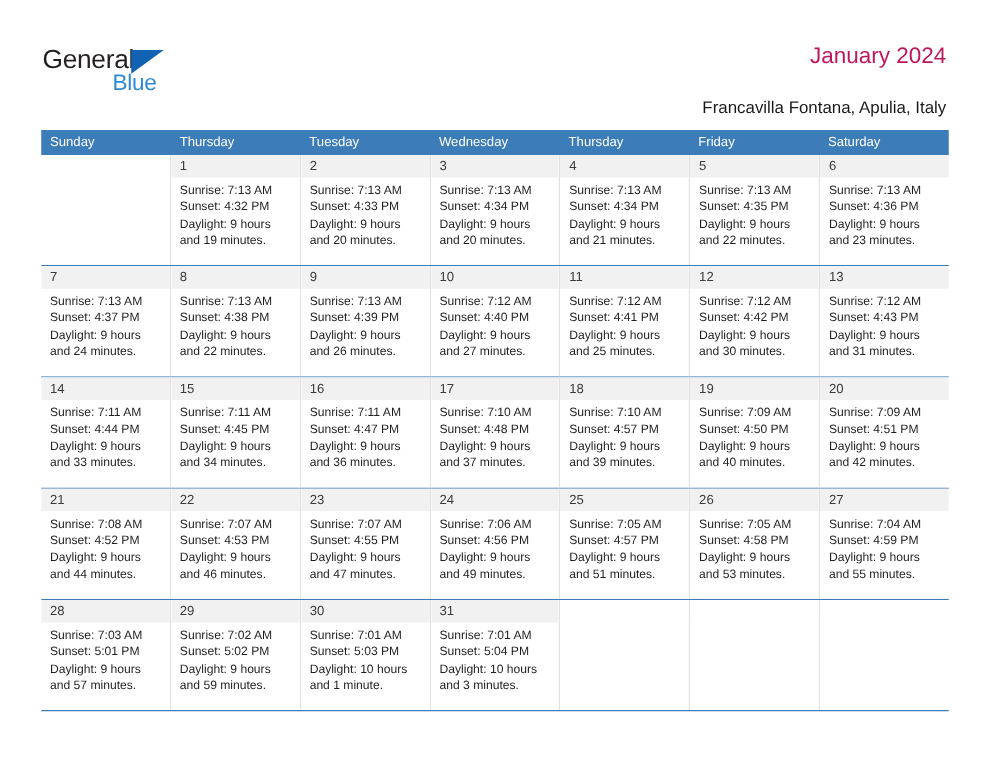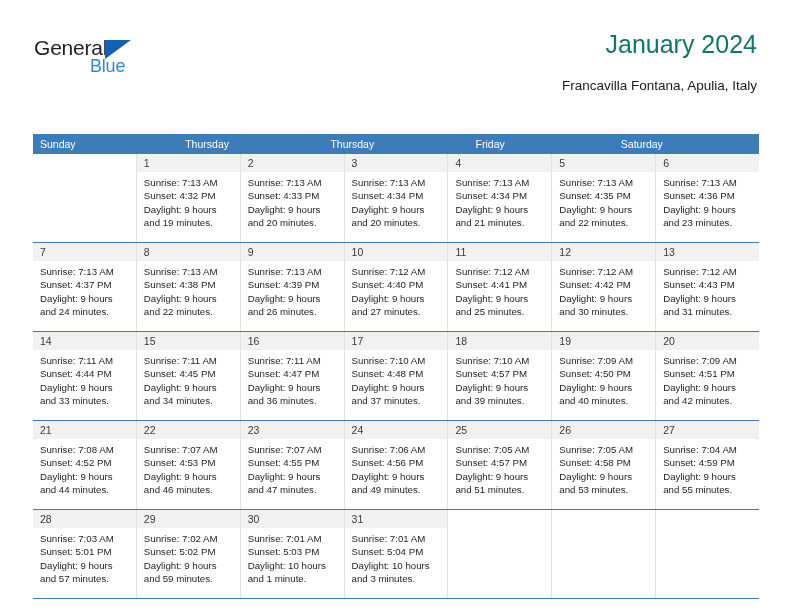--- a/index.html
+++ b/index.html
@@ -64,40 +64,39 @@
     color: #2e8ad6;
   }
 
   .title-block {
     position: absolute;
     right: 35px;
     top: 28px;
     text-align: right;
   }
   .cal-title {
-    font-size: 25px;
-    color: #0f766e;
+    font-size: 18px;
+    color: #be185d;
     line-height: 32px;
     white-space: nowrap;
   }
   .cal-subtitle {
     font-size: 13.5px;
     color: #1a1a1a;
     line-height: 20px;
     margin-top: 16px;
     white-space: nowrap;
   }
 
   
   .calendar {
     position: absolute;
     left: 33px;
     top: 104px;
     width: 726px;
-    margin-top: 30px;
   }
   .dow-row {
     display: flex;
     width: 726px;
     height: 20px;
     background: #3c7cb8;
   }
   .dow {
     flex: 1 1 0;
     color: #ffffff;
@@ -176,20 +175,22 @@
       <div class="cal-subtitle">Francavilla Fontana, Apulia, Italy</div>
     </div>
 
   </div>
 
   <div class="calendar">
 
     <div class="dow-row">
       <div class="dow">Sunday</div>
       <div class="dow">Thursday</div>
+      <div class="dow">Tuesday</div>
+      <div class="dow">Wednesday</div>
       <div class="dow">Thursday</div>
       <div class="dow">Friday</div>
       <div class="dow">Saturday</div>
     </div>
 
     <div class="weeks-wrap" id="weeks-wrap">
         <div class="week">
           <div class="cell empty">
             <div class="daynum-band">
               <span class="daynum"></span>

